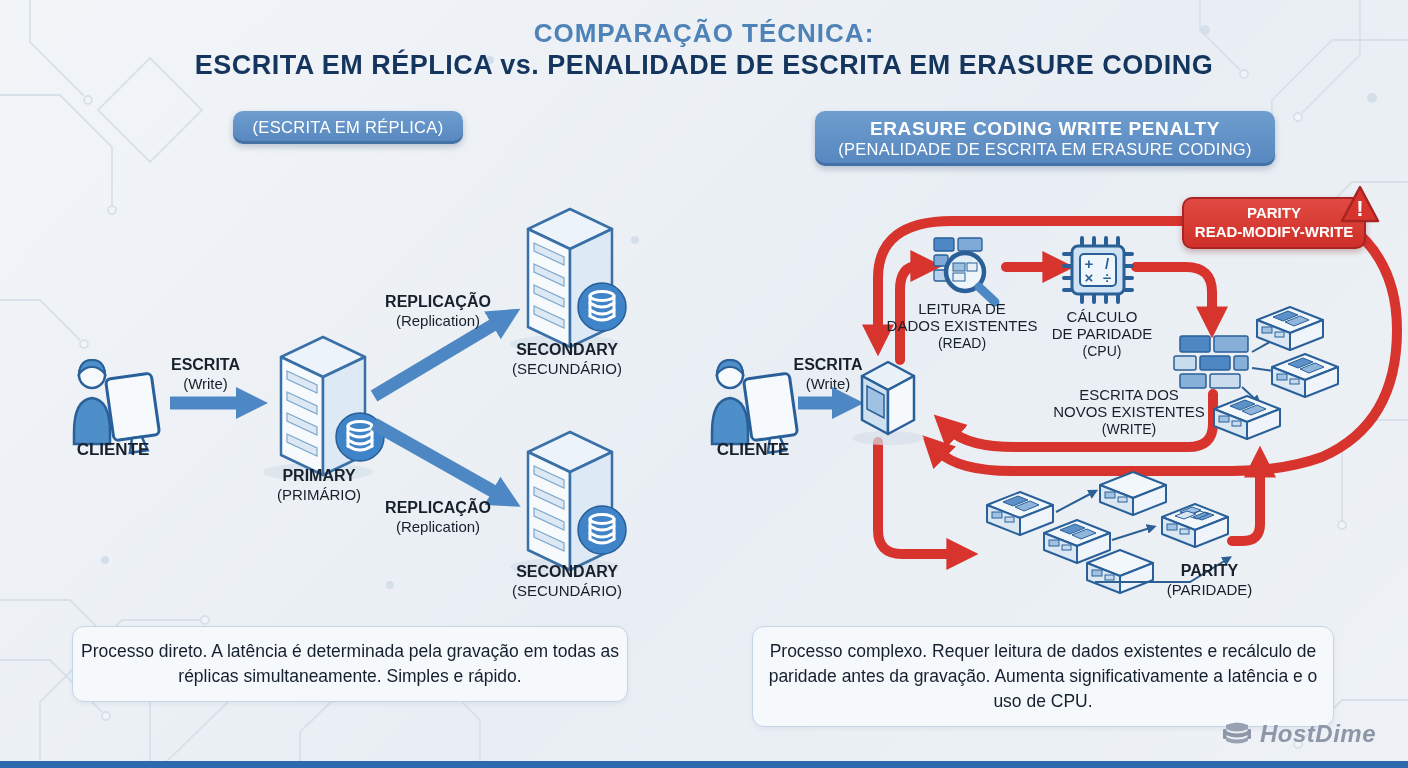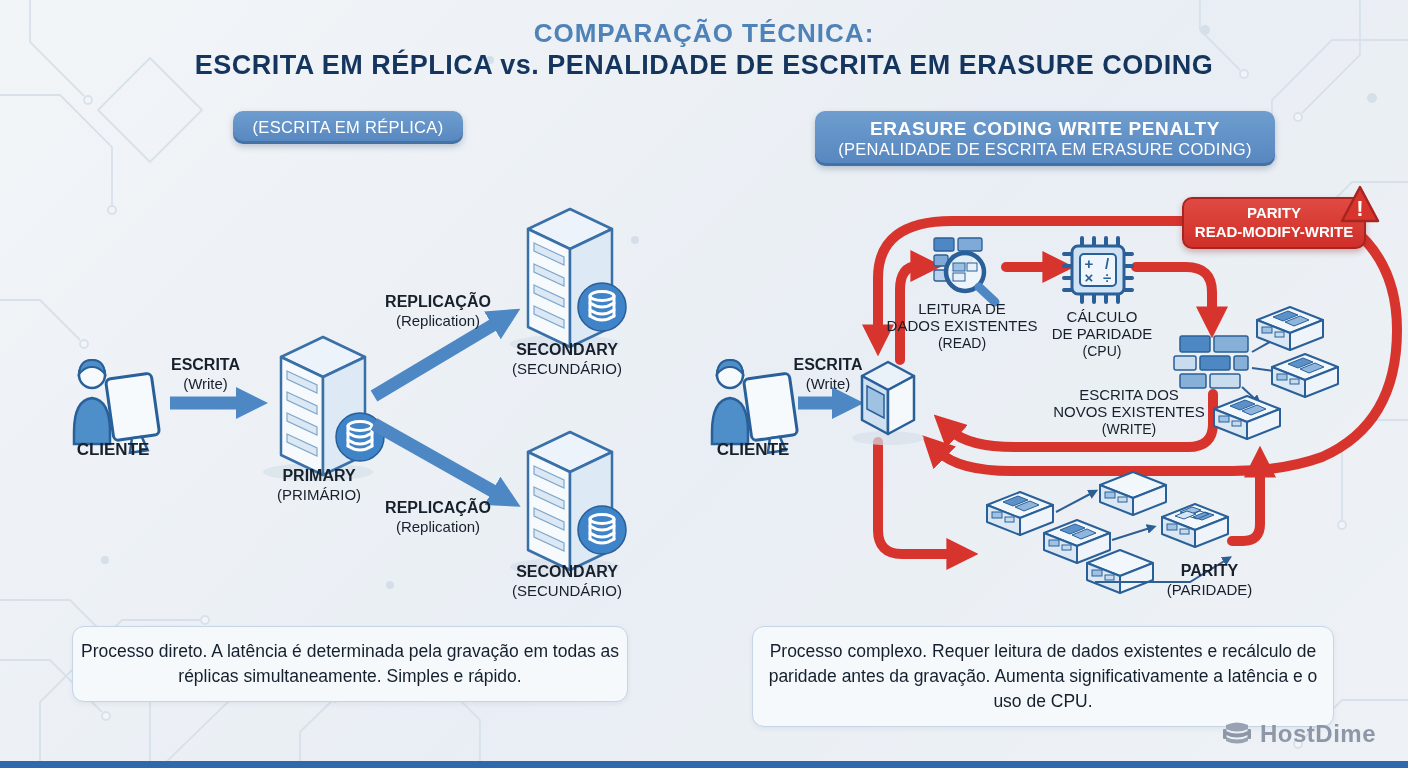--- a/index.html
+++ b/index.html
@@ -339,21 +339,21 @@
   <span class="r">(PARIDADE)</span>
 </div>
 
 <div class="abs sumbox" style="left:72px;top:626px;width:556px;min-height:68px;">
   <span>Processo direto. A latência é determinada pela gravação em todas as réplicas simultaneamente. Simples e rápido.</span>
 </div>
 <div class="abs sumbox" style="left:752px;top:626px;width:582px;min-height:68px;">
   <span>Processo complexo. Requer leitura de dados existentes e recálculo de paridade antes da gravação. Aumenta significativamente a latência e o uso de CPU.</span>
 </div>
 
-<div class="abs brand" style="right:32px;top:720px;">
+<div class="abs brand" style="right:32px;top:720px;font-style:italic;">
   <svg width="30" height="28" viewBox="0 0 30 28">
     <path d="M4,5 Q15,0 26,5 V9 Q15,14 4,9 Z" fill="#98a2b2"></path>
     <path d="M4,11 Q15,16 26,11 V15 Q15,20 4,15 Z" fill="#8d97a7"></path>
     <path d="M4,17 Q15,22 26,17 V21 Q15,26 4,21 Z" fill="#98a2b2"></path>
     <rect x="1" y="9" width="3.5" height="10" rx="1" fill="#8d97a7"></rect>
     <rect x="25.5" y="9" width="3.5" height="10" rx="1" fill="#8d97a7"></rect>
   </svg>
   <span>HostDime</span>
 </div>
 

